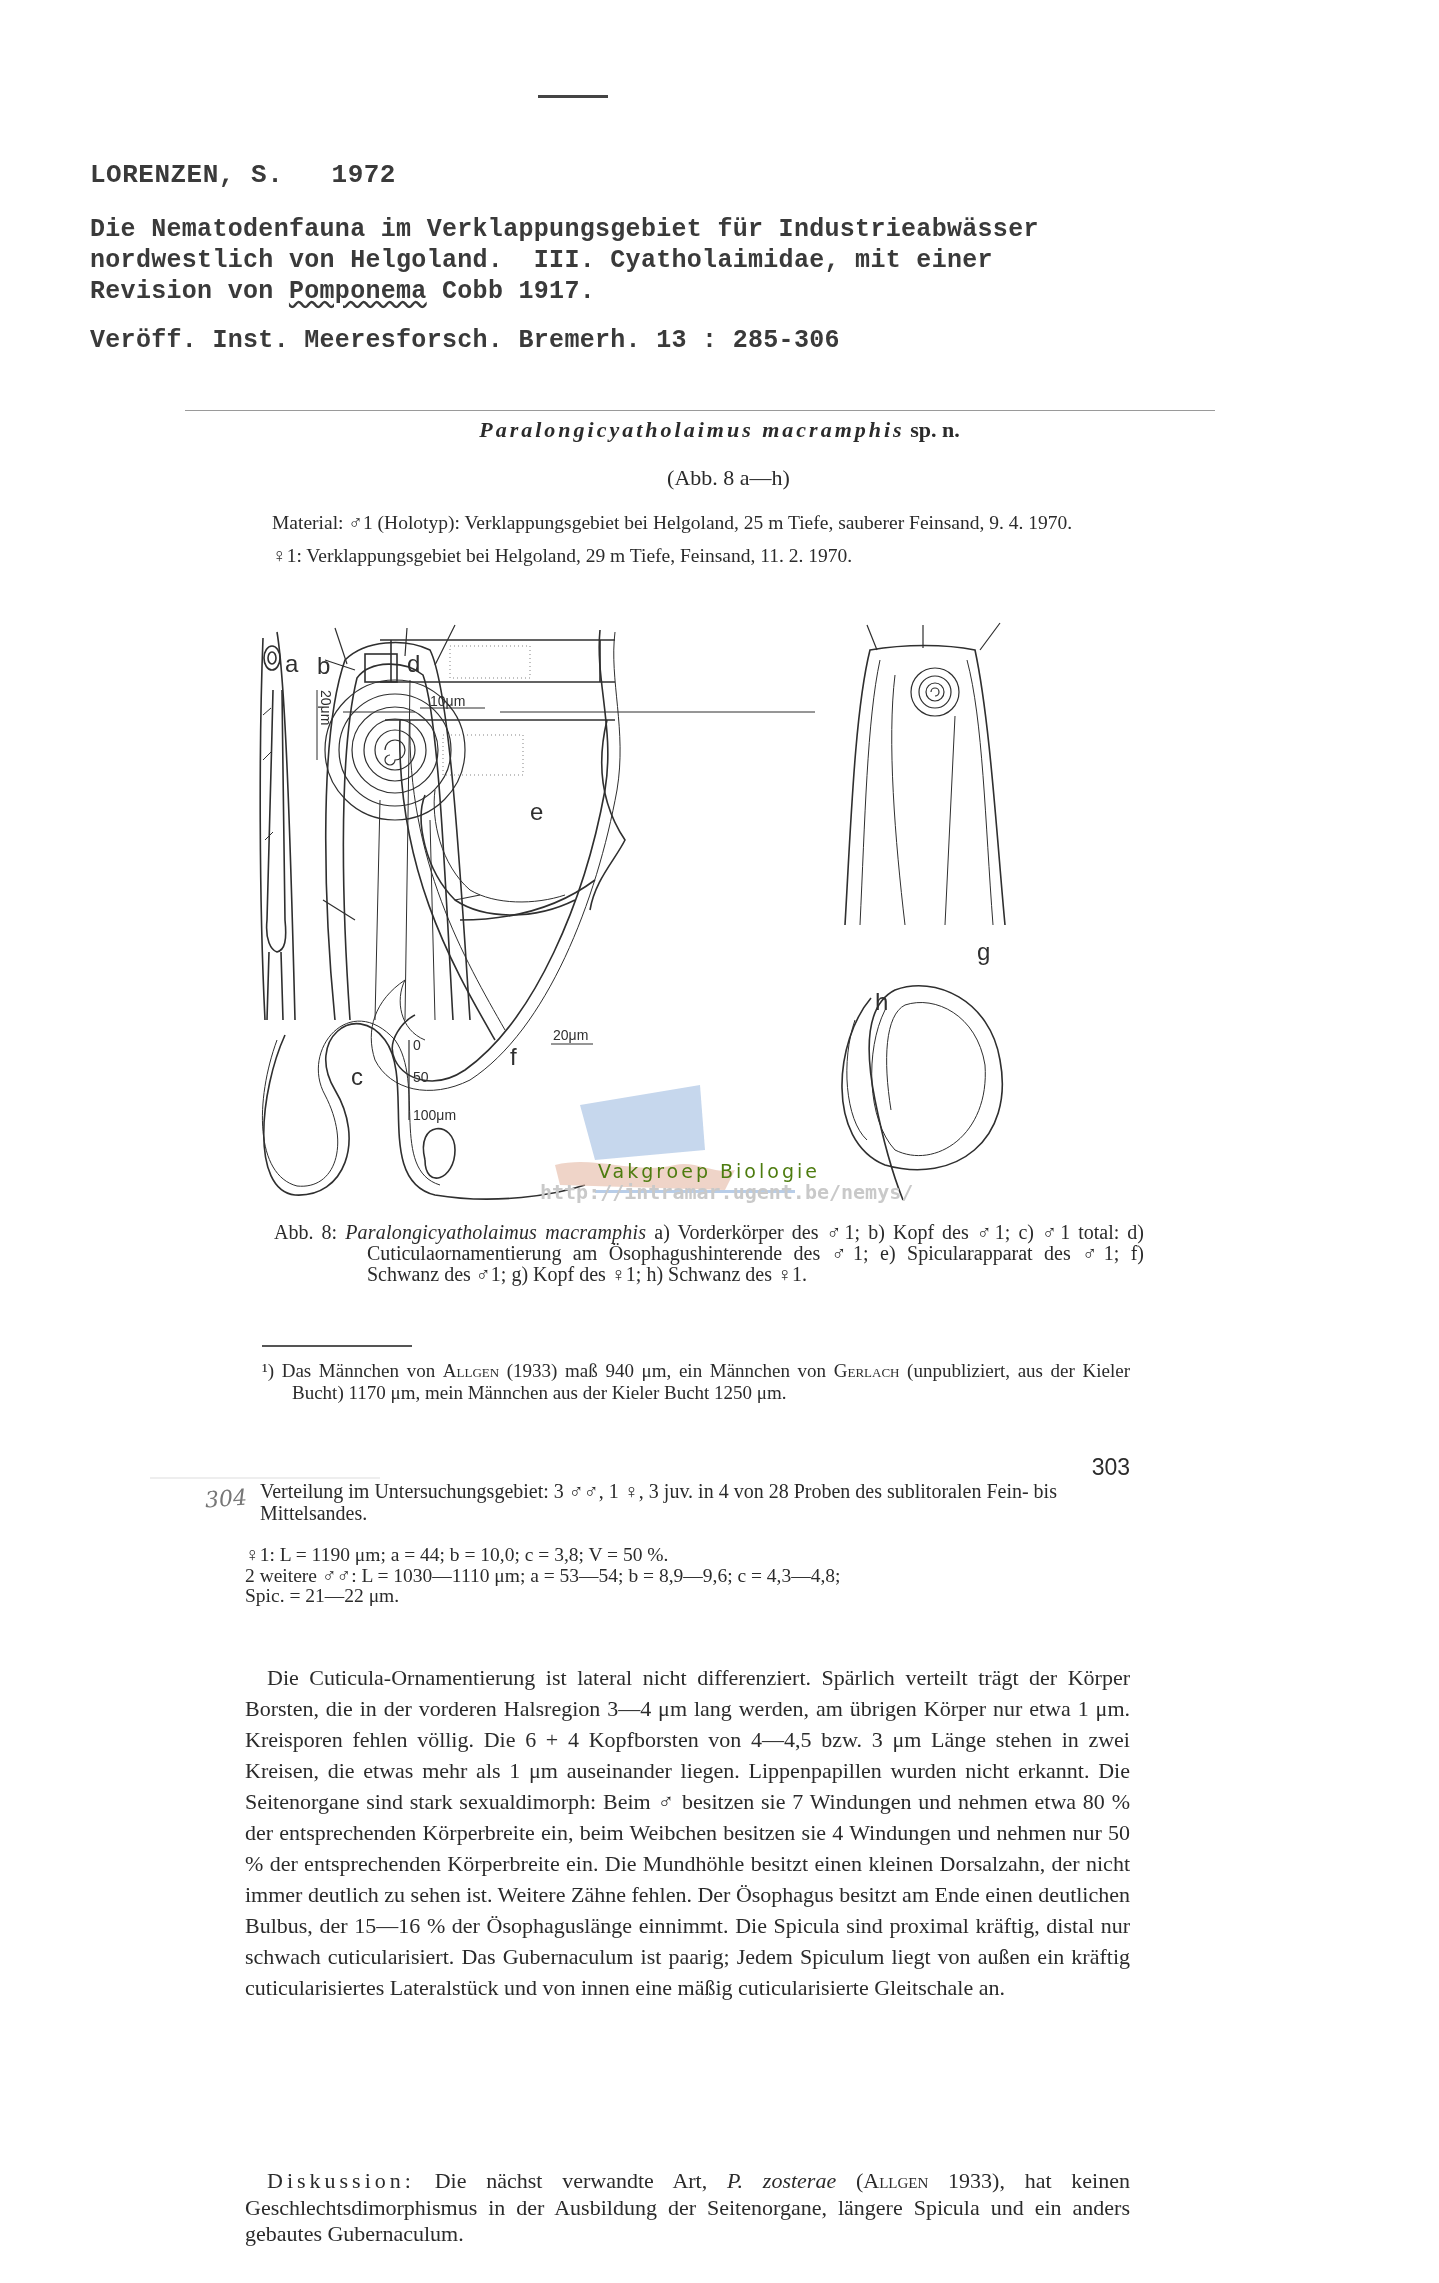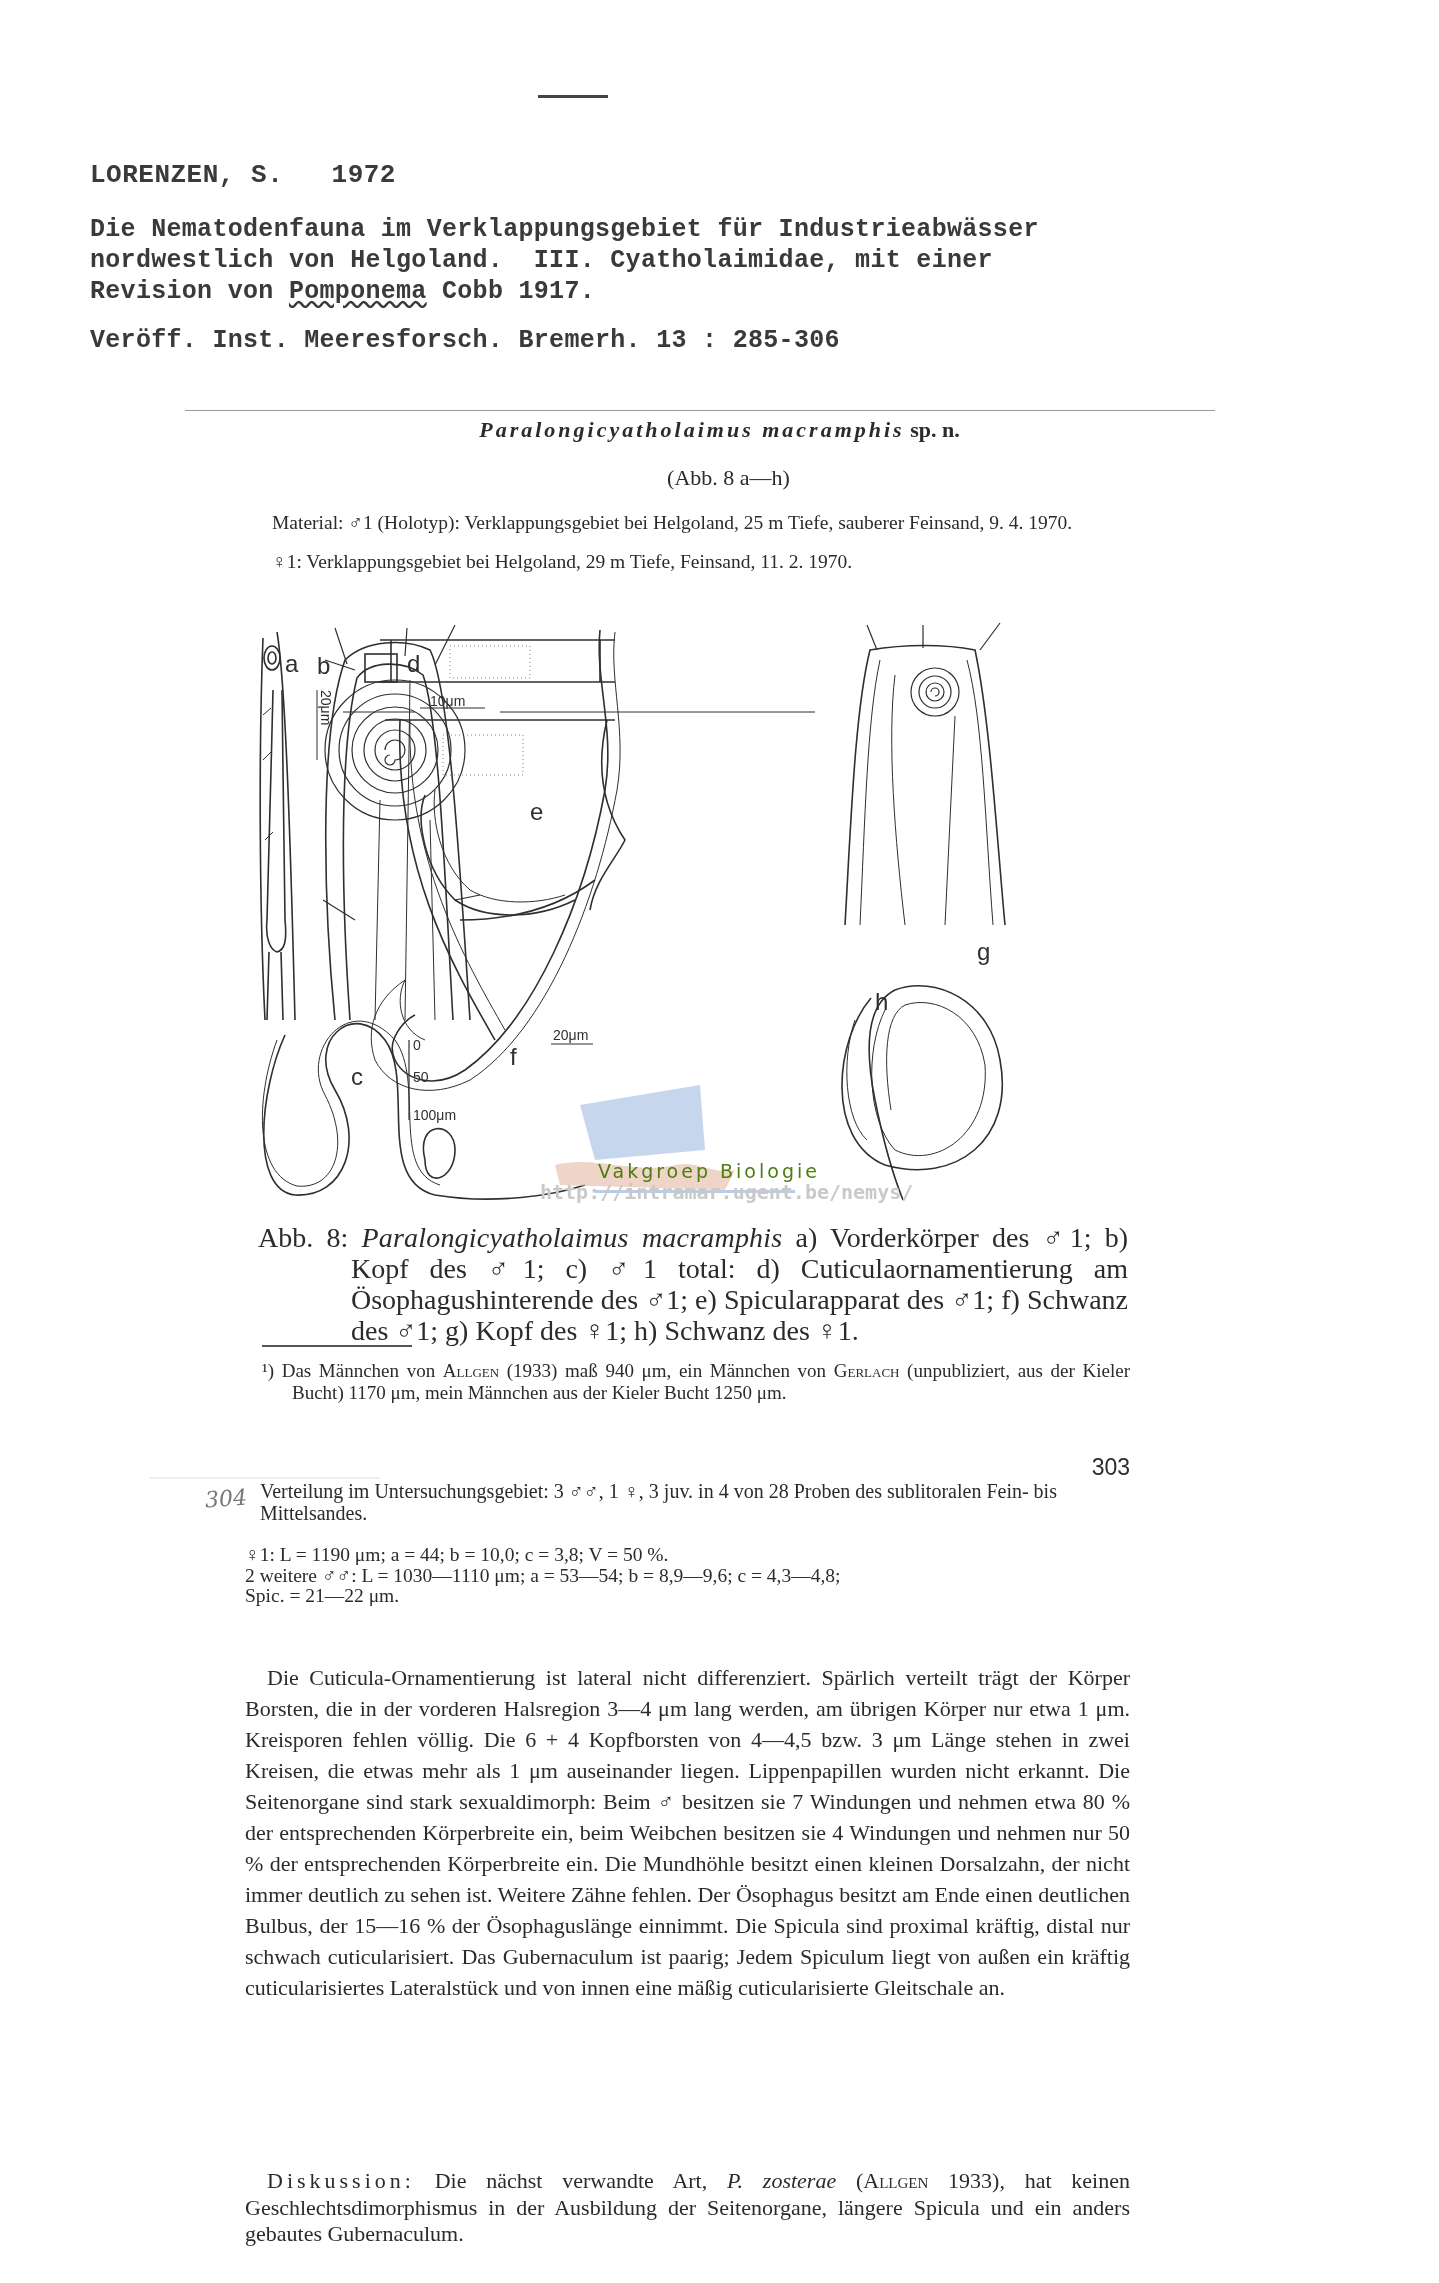--- a/index.html
+++ b/index.html
@@ -15,29 +15,29 @@
   .ref-title { left: 90px; top: 214px; font-size: 25px; line-height: 31px; letter-spacing: 0.3px; white-space: pre; }
   .ref-title u { text-decoration: underline; text-decoration-style: wavy; }
   .ref-journal { left: 90px; top: 326px; font-size: 25px; letter-spacing: 0.3px; }
   .rule { left: 185px; top: 410px; width: 1030px; height: 1px; background: #9a9a9a; }
 
   .species-title { left: 0; width: 1439px; top: 417px; text-align: center; font-size: 22px; font-weight: bold; }
   .species-title .it { font-style: italic; letter-spacing: 3px; }
   .abb-ref { left: 0; width: 1439px; top: 465px; text-align: center; font-size: 22px; padding-left: 9px; }
   .material { left: 250px; width: 870px; top: 512px; font-size: 19.5px; line-height: 22px; text-align: justify; }
   .material p { margin: 0; }
-  .material .p2 { margin-top: 17px; text-indent: 0; }
+  .material .p2 { margin-top: 11px; text-indent: 0; }
   .material .p1 { text-indent: 22px; }
 
   .figure { left: 255px; top: 620px; width: 875px; height: 590px; }
   .fig-svg { width: 875px; height: 590px; }
   .wm-url { left: 540px; top: 1180px; font-family: "DejaVu Sans Mono", monospace; font-size: 20px; color: #c9c9c9; font-weight: bold; }
   .wm-text { left: 598px; top: 1160px; font-family: "DejaVu Sans", sans-serif; font-size: 19px; letter-spacing: 3px; color: #4d7c0f; }
 
-  .caption { left: 258px; width: 870px; top: 1222px; font-size: 28px; line-height: 31px; }
+  .caption { left: 274px; width: 870px; top: 1222px; font-size: 20px; line-height: 21px; }
   .caption .cap-inner { padding-left: 93px; text-indent: -93px; text-align: justify; }
   .caption i { letter-spacing: 0.2px; }
 
   .fn-rule { left: 262px; top: 1345px; width: 150px; height: 2px; background: #555; }
   .footnote { left: 262px; width: 868px; top: 1360px; font-size: 19px; line-height: 22px; text-align: justify; }
   .footnote .fn-inner { padding-left: 30px; text-indent: -30px; }
   .sc { font-variant: small-caps; }
 
   .page-num { left: 1060px; width: 70px; top: 1438px; text-align: right; font-family: "Liberation Sans", sans-serif; font-size: 23px; margin-top: 16px; }
   .scan-line { left: 150px; top: 1477px; width: 230px; height: 2px; background: #eeeeee; }

